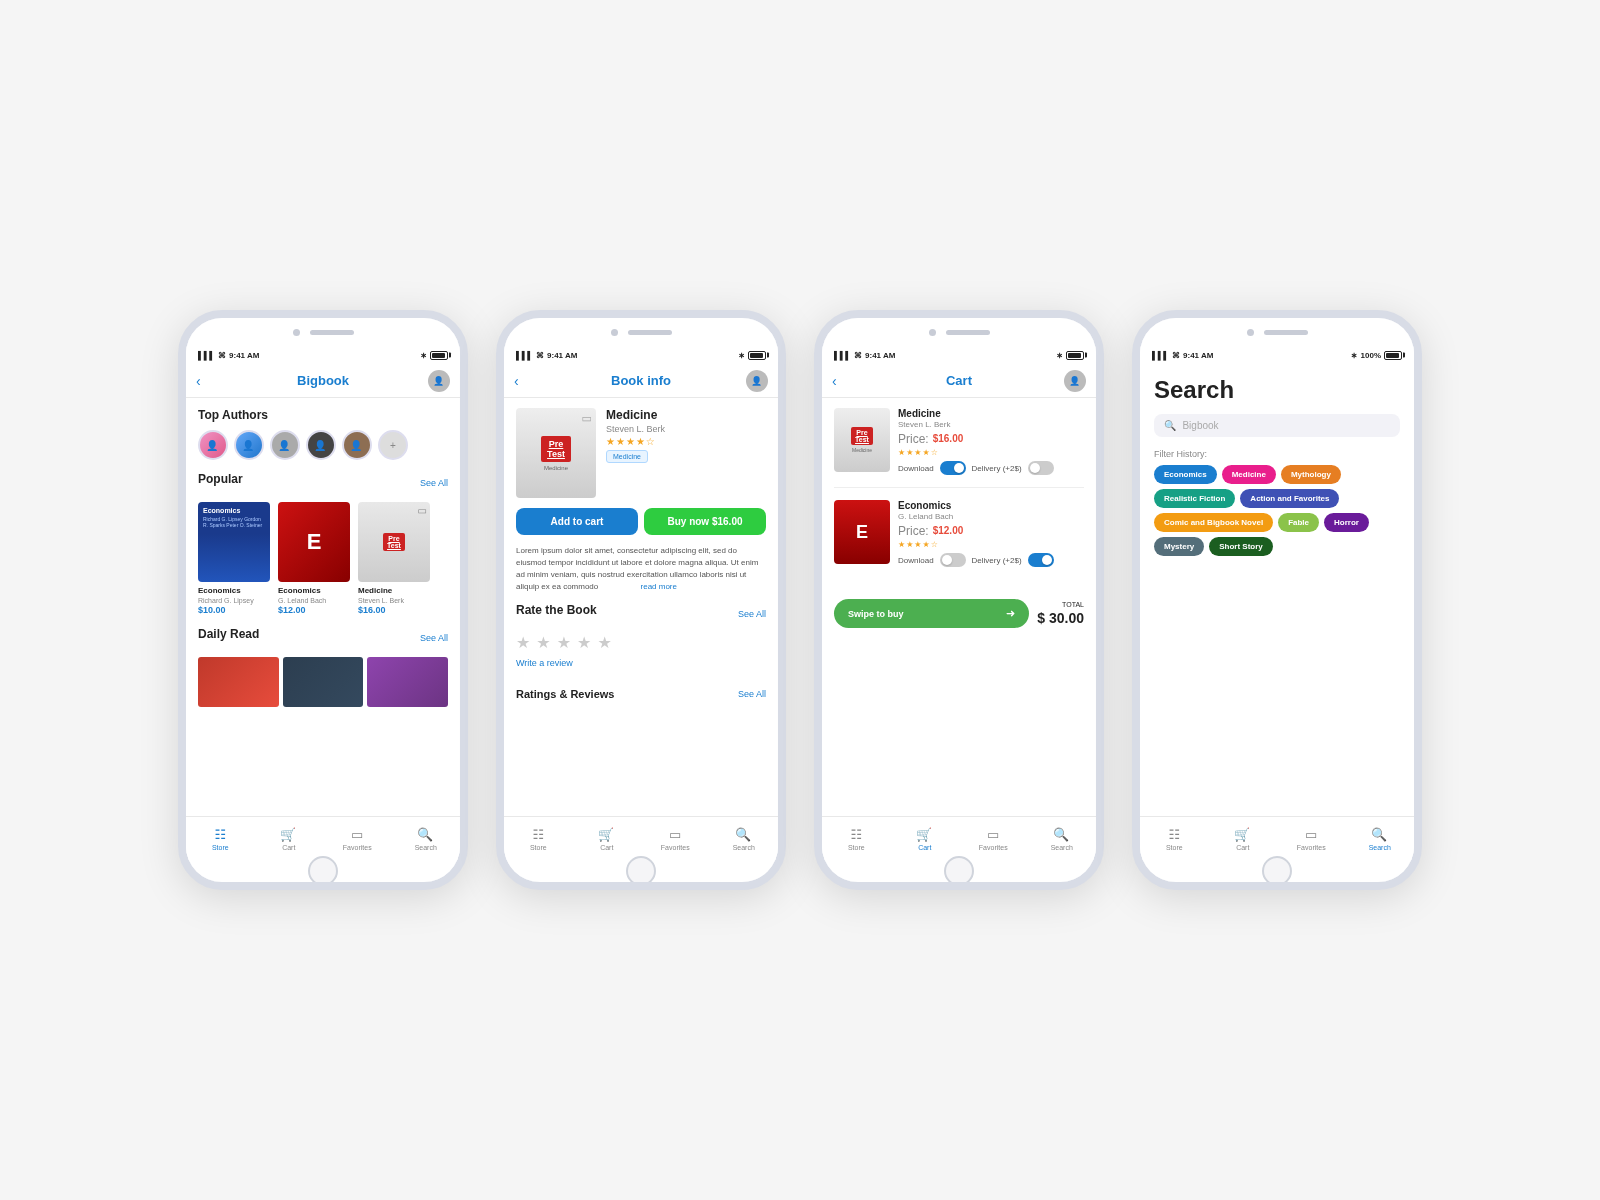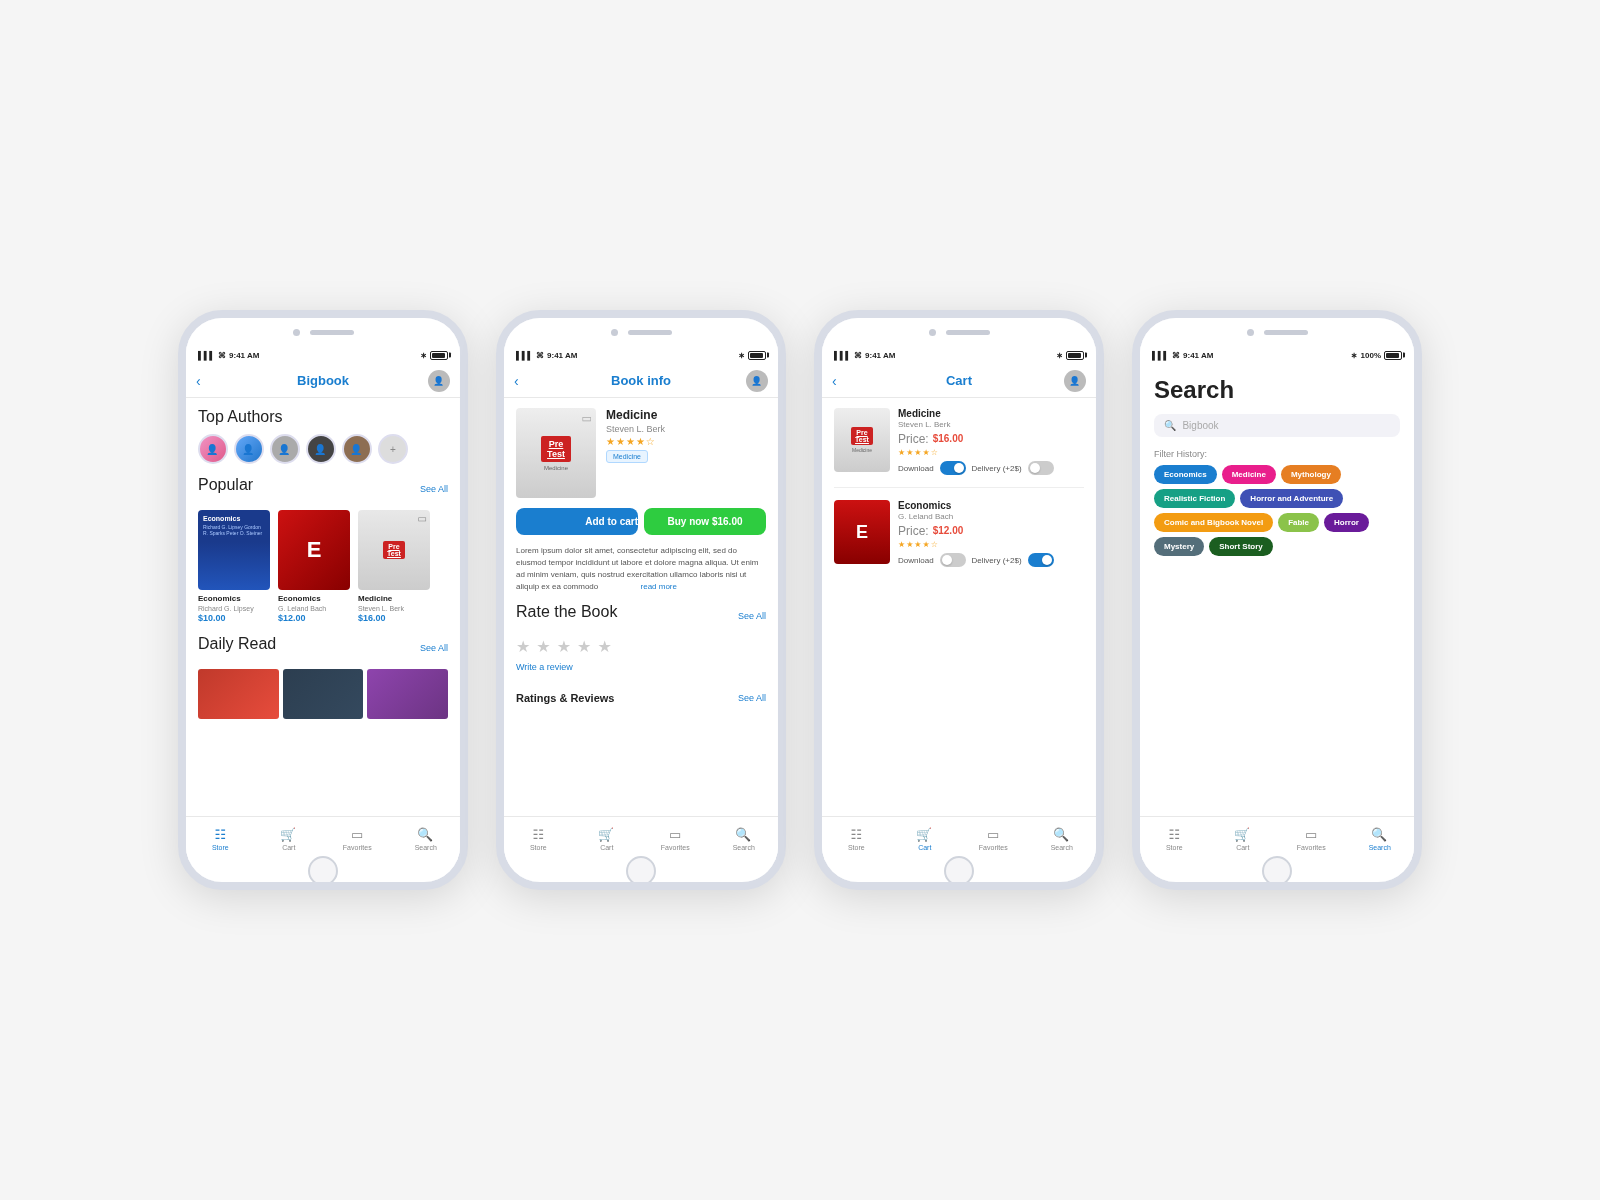--- a/index.html
+++ b/index.html
@@ -173,22 +173,22 @@
     .home-button {
       width: 30px;
       height: 30px;
       border: 2px solid #d0d4dc;
       border-radius: 50%;
       background: #f5f5f7;
     }
 
     
     .section-title {
-      font-size: 16px;
-      font-weight: 400;
+      font-size: 12px;
+      font-weight: 700;
       color: #222;
       margin-bottom: 8px;
     }
     .see-all {
       font-size: 9px;
       color: #1a7ecf;
     }
     .row-between {
       display: flex;
       justify-content: space-between;
@@ -366,21 +366,20 @@
     .btn-add {
       flex: 1;
       background: #1a7ecf;
       color: #fff;
       border: none;
       border-radius: 8px;
       padding: 8px 0;
       font-size: 10px;
       font-weight: 600;
       cursor: pointer;
-      text-align: right;
     }
     .btn-buy {
       flex: 1;
       background: #2ecc40;
       color: #fff;
       border: none;
       border-radius: 8px;
       padding: 8px 0;
       font-size: 10px;
       font-weight: 600;
@@ -785,20 +784,30 @@
             </div>
             <div class="stars" style="font-size:8px;">★★★★☆</div>
             <div class="delivery-row">
               <span>Download</span>
               <div class="toggle toggle-off"></div>
               <span>Delivery (+2$)</span>
               <div class="toggle toggle-on"></div>
             </div>
           </div>
         </div>
+        <div style="display:flex;align-items:center;justify-content:space-between;margin-top:8px;">
+          <div class="cart-total-row" style="flex:1;margin-right:8px;">
+            <span class="swipe-text">Swipe to buy</span>
+            <span class="swipe-arrow">➜</span>
+          </div>
+          <div style="text-align:right;">
+            <div class="total-label">TOTAL</div>
+            <div class="total-amount">$ 30.00</div>
+          </div>
+        </div>
       </div>
       <div class="bottom-nav">
         <div class="bottom-nav-item">
           <span class="bottom-nav-icon">☷</span>
           <span>Store</span>
         </div>
         <div class="bottom-nav-item active">
           <span class="bottom-nav-icon">🛒</span>
           <span>Cart</span>
         </div>
@@ -842,21 +851,21 @@
         <div class="search-input-row">
           <span style="color:#aaa;font-size:10px;">🔍</span>
           <span class="search-input-text">Bigbook</span>
         </div>
         <div class="filter-history-label">Filter History:</div>
         <div class="tags-container">
           <span class="tag tag-blue">Economics</span>
           <span class="tag tag-pink">Medicine</span>
           <span class="tag tag-orange">Mythology</span>
           <span class="tag tag-teal">Realistic Fiction</span>
-          <span class="tag tag-indigo">Horror and Adventure</span>
+          <span class="tag tag-indigo">Action and Favorites</span>
           <span class="tag tag-amber">Comic and Bigbook Novel</span>
           <span class="tag tag-lime">Fable</span>
           <span class="tag tag-purple">Horror</span>
           <span class="tag tag-blue-gray">Mystery</span>
           <span class="tag tag-dark-green">Short Story</span>
         </div>
       </div>
       <div class="bottom-nav">
         <div class="bottom-nav-item">
           <span class="bottom-nav-icon">☷</span>

